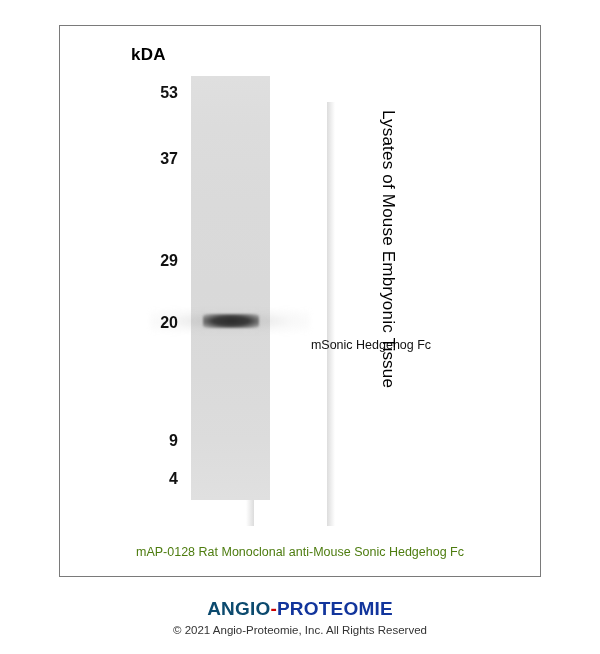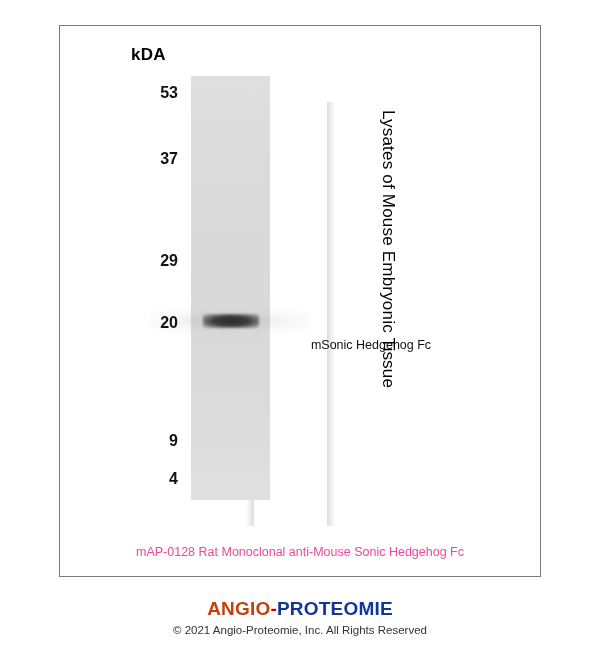--- a/index.html
+++ b/index.html
@@ -127,34 +127,34 @@
     margin-top: 29px;
   }
   
   .frame-caption {
     position: absolute;
     left: 60px;
     top: 545px;
     width: 480px;
     text-align: center;
     font-size: 12.5px;
-    color: #ec4899;
+    color: #4d7c0f;
   }
   
   .brand {
     position: absolute;
     left: 0;
     top: 598px;
     width: 600px;
     text-align: center;
     font-size: 19px;
     font-weight: bold;
     letter-spacing: 0.2px;
   }
-  .brand .angio { color: #c2410c; margin-top: 24px; }
+  .brand .angio { color: #0c4a6e; margin-top: 24px; }
   .brand .dash { color: #cc0000; }
   .brand .prot { color: #12359c; margin-top: 48px; }
   .copyright {
     position: absolute;
     left: 0;
     top: 624px;
     width: 600px;
     text-align: center;
     font-size: 11.5px;
     color: #333333;

